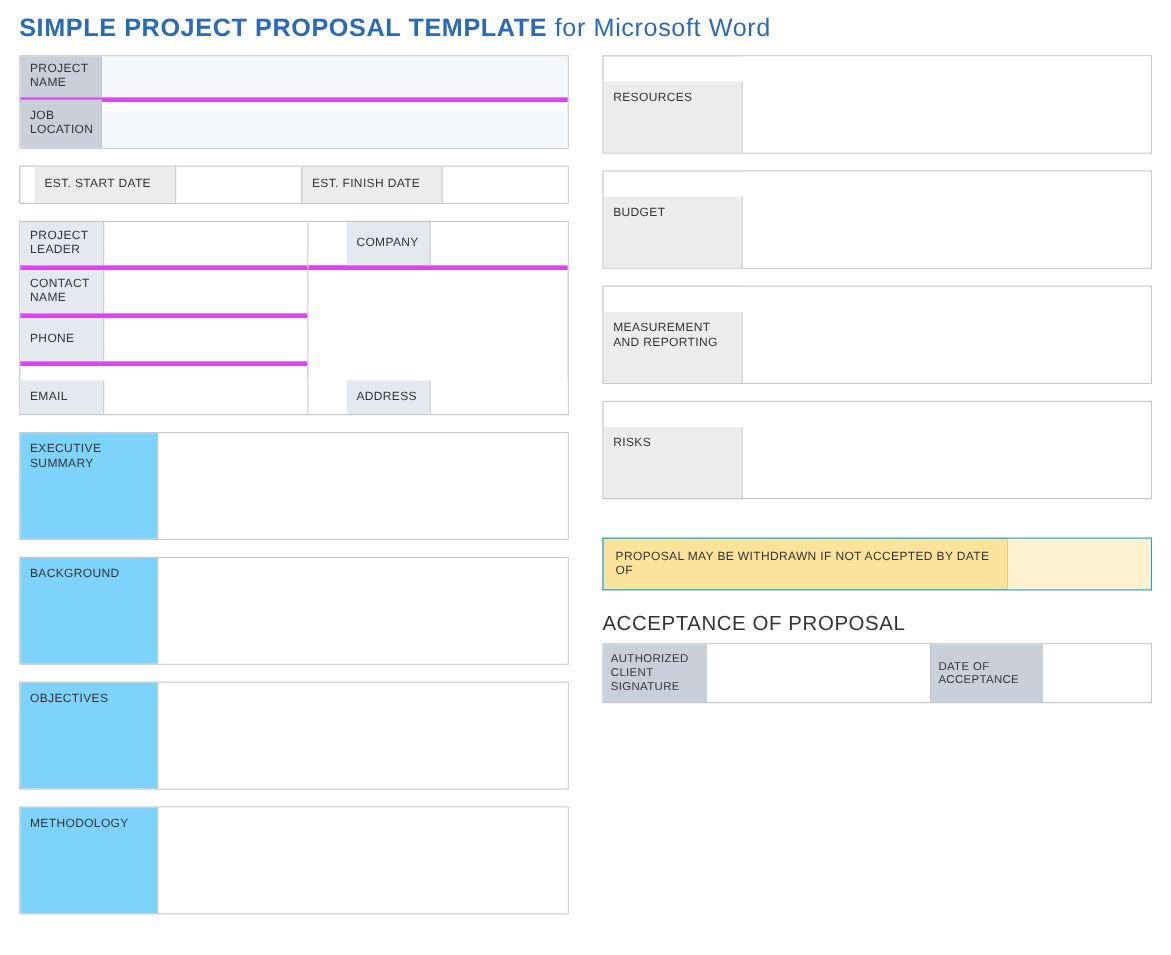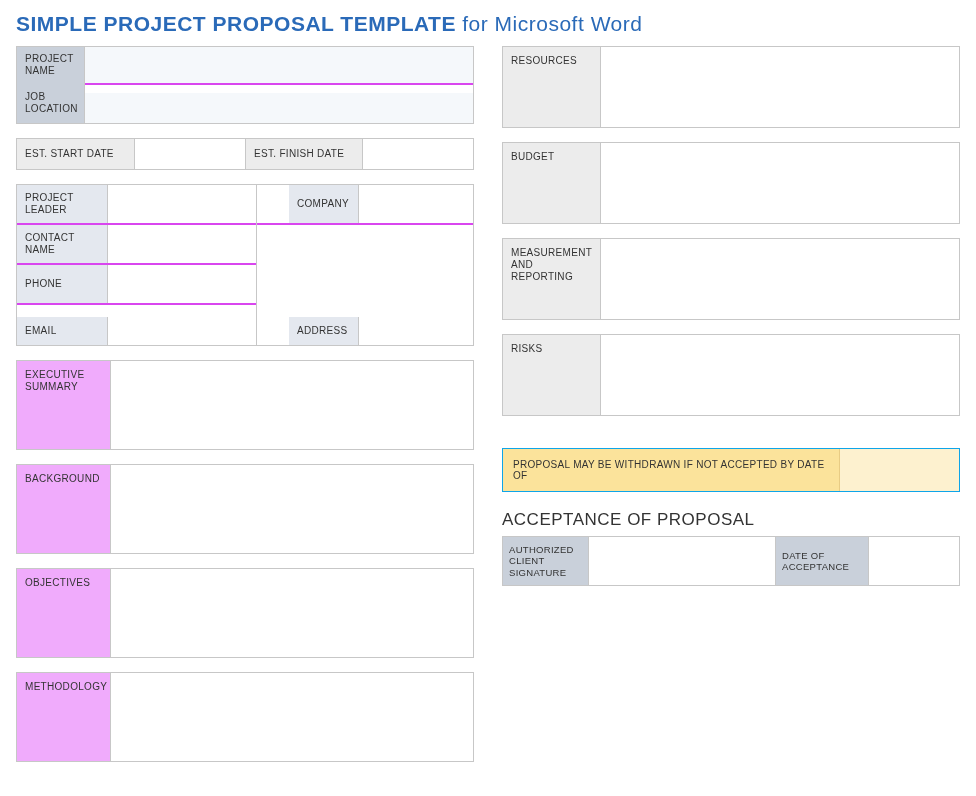--- a/index.html
+++ b/index.html
@@ -28,21 +28,21 @@
   width: 460px;
   display: flex;
   flex-direction: column;
 }
 .block {
   border: 1px solid #c7c7c7;
   margin-bottom: 14px;
 }
 .row {
   display: flex;
-  border-bottom: 2px solid #d946ef;
+  border-bottom: 4px solid #d946ef;
 }
 .row:last-child { border-bottom: none; align-items: flex-end; }
 .label {
   background: #e4e8ef;
   border-right: 1px solid #c7c7c7;
   padding: 8px 8px;
   font-size: 10px;
   letter-spacing: 0.3px;
   display: flex;
   align-items: center;
@@ -55,45 +55,45 @@
   min-height: 30px;
 }
 .value.tint { background: #f5f8fb; }
 
 
 .basic .label { width: 68px; }
 .basic .row { height: 38px; }
 .basic .label { background: #c9d0da; }
 
 
-.dates { display: flex; }
+.dates { display: flex; padding-left: 12px; }
 .dates .label { width: 118px; background: #ececec; font-size: 10px; }
 .dates .value { flex: 1; }
 .dates .seg { display: flex; flex: 1; }
 .dates .seg + .seg .label { border-left: 1px solid #c7c7c7; }
 
 
 .contact { display: flex; flex-direction: column; }
 .contact-grid { display: flex; }
 .contact-left { width: 240px; border-right: 1px solid #c7c7c7; }
 .contact-left .row { height: 40px; }
-.contact-left .label { width: 91px; }
+.contact-left .label { width: 70px; }
 .contact-right { flex: 1; display: flex; flex-direction: column; }
 .contact-right .row { flex: 1; padding-left: 32px; }
 .contact-right .row:first-child { height: 40px; flex: none; }
 .contact-right .label { width: 70px; }
 
 
 .section { display: flex; min-height: 90px; }
-.section .label { width: 94px; background: #f0abfc; align-items: flex-start; }
+.section .label { width: 115px; background: #7dd3fc; align-items: flex-start; }
 .section .value { flex: 1; }
 
 
 .rsection { display: flex; min-height: 82px; }
-.rsection .label { width: 98px; background: #ececec; align-items: flex-start; }
+.rsection .label { width: 116px; background: #ececec; align-items: flex-start; margin-top: 21px; }
 .rsection .value { flex: 1; }
 
 
 .notice {
   display: flex;
   border: 1px solid #0ea5e9;
   background: #fbe39b;
   margin-top: 18px;
   margin-bottom: 18px;
 }

